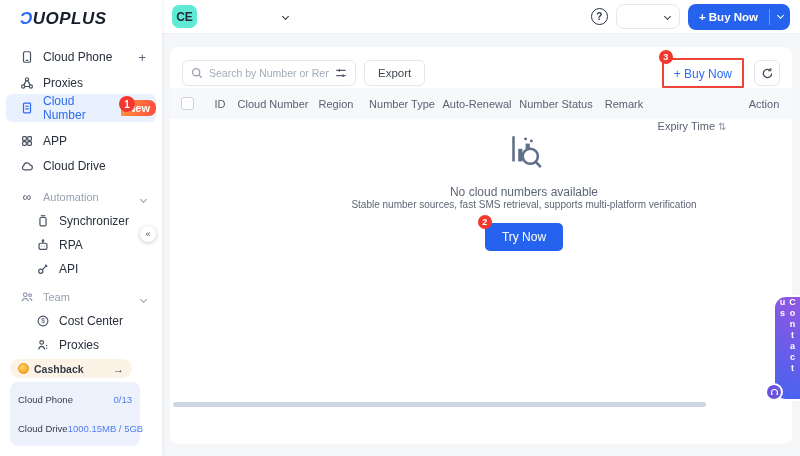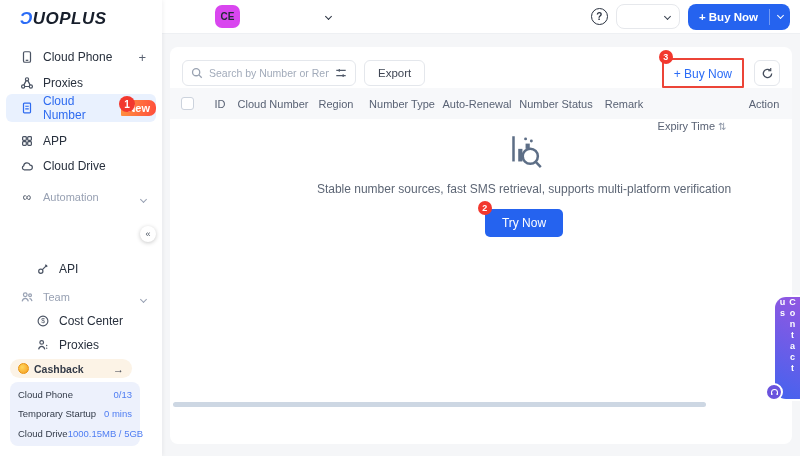--- a/index.html
+++ b/index.html
@@ -27,21 +27,21 @@
   .collapse-btn { position:absolute; left:140px; top:226px; width:16px; height:16px; border-radius:50%; background:#fff; box-shadow:0 1px 4px rgba(0,0,0,.22); display:flex; align-items:center; justify-content:center; font-size:9px; color:#4c5563; z-index:6; cursor:pointer; }
   .cashback { position:absolute; top:359px; left:10px; width:122px; height:19px; background:#fcf3e6; border-radius:10px; display:flex; align-items:center; gap:5px; padding:0 8px; font-size:10.5px; font-weight:700; color:#343b48; cursor:pointer; }
   .coin { width:11px; height:11px; border-radius:50%; background:radial-gradient(circle at 35% 35%, #ffd65c, #f59b1e); border:1px solid #e8920f; }
   .cashback .arr { margin-left:auto; font-size:11px; font-weight:400; color:#343b48; }
   .stats { position:absolute; top:382px; left:10px; width:130px; height:64px; background:#edf1fc; border-radius:8px; padding:3px 8px; display:flex; flex-direction:column; justify-content:space-around; }
   .stat-row { display:flex; justify-content:space-between; align-items:center; font-size:9.5px; color:#333b49; line-height:13px; white-space:nowrap; }
   .stat-row .val { color:#4f7df2; }
 
   
   .topbar { position:absolute; left:162px; top:0; right:0; height:34px; background:#fff; border-bottom:1px solid #eef0f3; display:flex; align-items:center; padding:0 10px; z-index:3; }
-  .ws-badge { width:25px; height:23px; border-radius:7px; background:#d946ef; display:flex; align-items:center; justify-content:center; font-size:10px; font-weight:700; color:#242b38; cursor:pointer;margin-left:43px; }
+  .ws-badge { width:25px; height:23px; border-radius:7px; background:#5eead4; display:flex; align-items:center; justify-content:center; font-size:12px; font-weight:700; color:#242b38; cursor:pointer; }
   .ws-dd { width:95px; display:flex; align-items:center; justify-content:flex-end; gap:6px; color:#2a3240; cursor:pointer; padding-right:4px; }
   .tb-right { margin-left:auto; display:flex; align-items:center; gap:8px; }
   .help-btn { width:17px; height:17px; border-radius:50%; border:1.4px solid #2a3240; color:#2a3240; font-size:10px; font-weight:700; display:flex; align-items:center; justify-content:center; cursor:pointer; }
   .lang-dd { width:64px; height:25px; border:1px solid #e6e8ec; border-radius:8px; background:#fff; display:flex; align-items:center; justify-content:flex-end; padding:0 9px; color:#3a4250; cursor:pointer; }
   .buy-split { display:flex; align-items:stretch; height:26px; background:#2563ef; border-radius:8px; color:#fff; overflow:hidden; cursor:pointer; }
   .buy-main { display:flex; align-items:center; padding:0 11px; font-size:11.5px; font-weight:600; }
   .buy-div { width:1px; background:rgba(255,255,255,.35); margin:5px 0; }
   .buy-caret { width:20px; display:flex; align-items:center; justify-content:center; }
   .buy-caret .chev { border-color:#fff; margin-top:-2px; }
 
@@ -60,21 +60,21 @@
   .icon-btn { width:26px; height:26px; border:1px solid #e4e7ec; border-radius:6px; background:#fff; display:flex; align-items:center; justify-content:center; cursor:pointer; }
 
   .thead { position:absolute; top:41px; left:0; right:0; height:31px; background:#f7f8fa; display:flex; align-items:center; font-size:11px; color:#596274; }
   .cell { display:flex; align-items:center; justify-content:center; gap:3px; white-space:nowrap; }
   .c0{width:34px;} .c1{width:32px;} .c2{width:74px;} .c3{width:52px;} .c4{width:80px;} .c5{width:70px;} .c6{width:88px;} .c7{width:48px;} .c8{width:88px;margin-top:45px;} .c9{flex:1;}
   .checkbox { width:13px; height:13px; border:1px solid #ccd3dd; border-radius:3px; background:#fff; cursor:pointer; }
   .sort { font-size:10px; color:#8b94a5; }
 
   .empty { position:absolute; left:86px; right:0; top:86px; text-align:center; }
   .empty-title { margin-top:10px; font-size:12px; color:#5d6675; }
-  .empty-sub { margin-top:7px; font-size:12px; color:#5d6675; }
+  .empty-sub { font-size:10px; color:#5d6675; }
   .try-wrap { display:inline-block; position:relative; margin-top:13px; }
   .try-btn { background:#2563ef; color:#fff; border:none; font-size:12px; font-family:"Liberation Sans",sans-serif; padding:7px 17px; border-radius:5px; cursor:pointer; }
   #ann2 { top:-8px; left:-7px; }
 
   .hscroll { position:absolute; left:3px; bottom:37px; width:533px; height:5px; border-radius:3px; background:#cdd7e3; cursor:pointer; }
 
   
   .contact-tab { position:absolute; right:0; top:295px; width:27px; height:106px; background:linear-gradient(205deg,#9257e2,#4463ee); border:2px solid #fff; border-right:none; border-radius:13px 0 0 13px; display:flex; align-items:center; justify-content:center; z-index:8; cursor:pointer; }
   .contact-tab span { writing-mode:vertical-rl; text-orientation:upright; color:#fff; font-size:9px; font-weight:700; letter-spacing:1px; }
   .contact-fab { position:absolute; right:17px; top:383px; width:18px; height:18px; border-radius:50%; background:#6a53dd; border:2px solid #fff; display:flex; align-items:center; justify-content:center; z-index:9; cursor:pointer; }
@@ -144,21 +144,41 @@
       </span>
       <span>Cloud Drive</span>
     </div>
 
     <div class="nav-item section" style="top:184px;">
       <span class="icn-glyph">∞</span>
       <span>Automation</span>
       <span class="nav-right"><span class="chev"></span></span>
     </div>
 
-
+    <div class="nav-item sub" style="top:208px;">
+      <span class="icn">
+        <svg viewBox="0 0 16 16" width="14" height="14" fill="none" stroke="#4a5363" stroke-width="1.4">
+            <rect x="4.5" y="4" width="7" height="9.5" rx="1.5"></rect>
+            <path d="M5.5 2h5"></path>
+          </svg>
+      </span>
+      <span>Synchronizer</span>
+    </div>
+
+    <div class="nav-item sub" style="top:232px;">
+      <span class="icn">
+        <svg viewBox="0 0 16 16" width="14" height="14" fill="none" stroke="#4a5363" stroke-width="1.4">
+            <rect x="3.5" y="6" width="9" height="7" rx="1.5"></rect>
+            <path d="M8 6V3.8"></path>
+            <circle cx="8" cy="3" r="0.9"></circle>
+            <path d="M6 9.5h.5M9.5 9.5h.5"></path>
+          </svg>
+      </span>
+      <span>RPA</span>
+    </div>
 
     <div class="nav-item sub" style="top:256px;">
       <span class="icn">
         <svg viewBox="0 0 16 16" width="14" height="14" fill="none" stroke="#4a5363" stroke-width="1.4">
             <circle cx="5.5" cy="10.5" r="2.4"></circle>
             <path d="M7.3 8.7 12.5 3.5M10.6 3.2l2.2 2.2"></path>
           </svg>
       </span>
       <span>API</span>
     </div>
@@ -201,24 +221,20 @@
     <div class="cashback">
       <span class="coin"></span>
       <span>Cashback</span>
       <span class="arr">→</span>
     </div>
 
     <div class="stats">
       <div class="stat-row">
         <span>Cloud Phone</span>
         <span class="val">0/13</span>
-      </div>
-      <div class="stat-row">
-        <span>Temporary Startup</span>
-        <span class="val">0 mins</span>
       </div>
       <div class="stat-row">
         <span>Cloud Drive</span>
         <span class="val">1000.15MB / 5GB</span>
       </div>
     </div>
   </aside>
 
   <div class="collapse-btn">
     <span>«</span>
@@ -319,20 +335,21 @@
           <svg viewBox="0 0 40 36" width="42" height="38" fill="none" stroke="#5d6e86" stroke-width="2.4">
             <path d="M10 3v24"></path>
             <rect x="14.5" y="15" width="4" height="12" fill="#5d6e86" stroke="none"></rect>
             <rect x="21.5" y="10" width="4" height="5" fill="#5d6e86" stroke="none"></rect>
             <circle cx="21.5" cy="5.5" r="1.4" fill="#5d6e86" stroke="none"></circle>
             <circle cx="27" cy="7.5" r="1.4" fill="#5d6e86" stroke="none"></circle>
             <circle cx="26" cy="22" r="7.2" fill="#fff"></circle>
             <path d="M31.2 27.5 36 32.5"></path>
           </svg>
         </span>
+        <div class="empty-title">No cloud numbers available</div>
         <div class="empty-sub">Stable number sources, fast SMS retrieval, supports multi-platform verification</div>
         <div class="try-wrap">
           <button class="try-btn">Try Now</button>
           <div class="ann sm" id="ann2">2</div>
         </div>
       </div>
 
       <div class="hscroll"></div>
     </div>
   </main>

